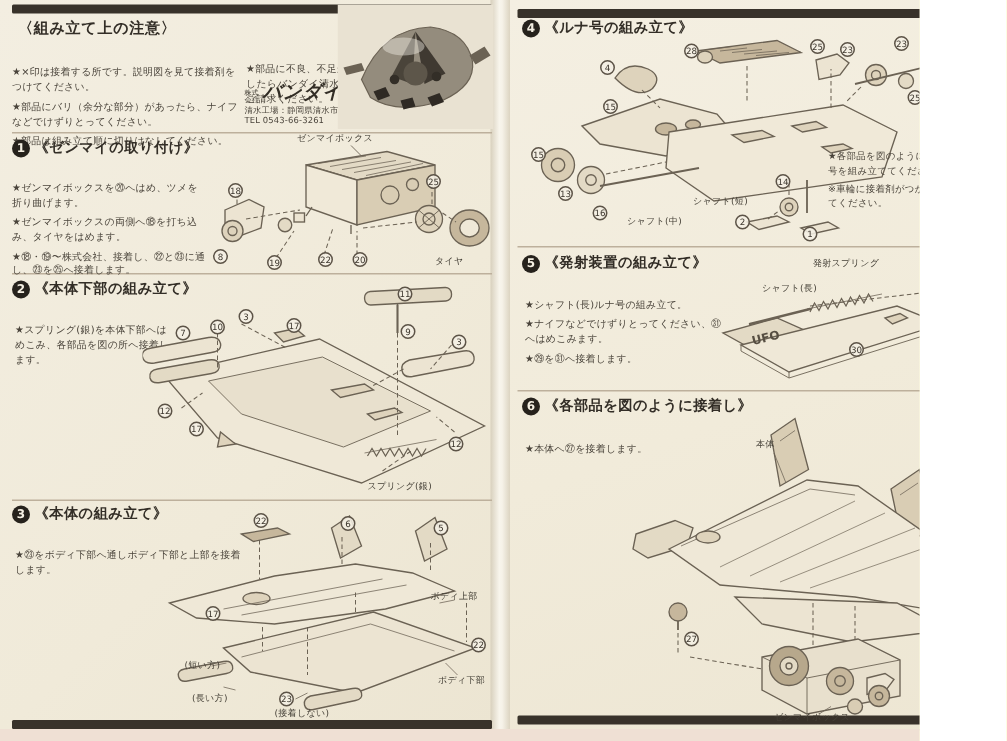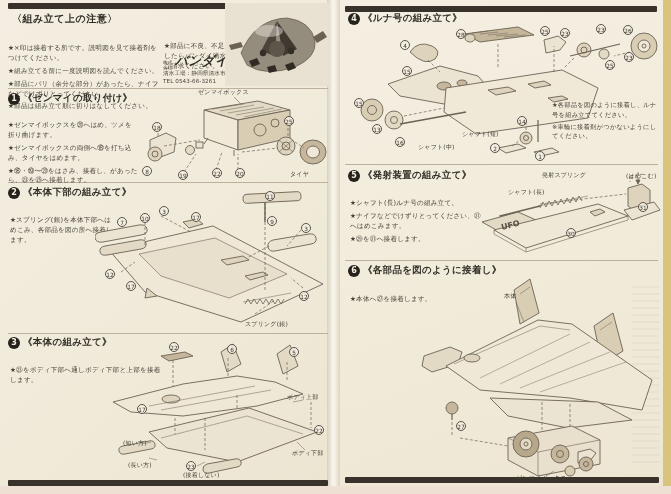--- a/index.html
+++ b/index.html
@@ -1,17 +1,17 @@
 <!DOCTYPE html>
 <html><head>
 <meta charset="utf-8">
 <style>
   html,body{margin:0;padding:0;}
   body{font-family:"DejaVu Sans",sans-serif;}
-  .canvas{position:relative;width:671px;height:494px;overflow:hidden;background:#fef9c3;text-decoration:underline;}
+  .canvas{position:relative;width:613px;height:494px;overflow:hidden;background:#fef9c3;text-decoration:underline;}
   .paper{position:absolute;top:0;height:487px;}
   .paper.left{left:0;width:330px;background:linear-gradient(135deg,#f3eee1 0%,#f0ead9 60%,#ece5d2 100%);}
   .paper.right{left:338px;width:325px;background:linear-gradient(160deg,#f4efe2 0%,#f1ebda 55%,#ede6d3 100%);}
   .fold{position:absolute;left:327px;top:0;width:13px;height:487px;
         background:linear-gradient(to right,#d8d0bd 0%,#f8f5ec 45%,#f6f2e8 60%,#dcd4c1 100%);}
   .edge-right{position:absolute;left:663px;top:0;width:8px;height:494px;background:#d9c47e;}
   .edge-bottom{position:absolute;left:0;top:486px;width:671px;height:8px;background:#efe0d4;}
   .bar{position:absolute;height:6px;background:#38322a;border-radius:1px;}
   .divider{position:absolute;height:1px;background:#bdb09c;}
   .sec-head{position:absolute;display:flex;align-items:center;gap:3px;white-space:nowrap;}
@@ -56,21 +56,20 @@
 
   <div class="divider" style="left:8px;top:88px;width:320px;"></div>
   <div class="divider" style="left:8px;top:182px;width:320px;"></div>
   <div class="divider" style="left:8px;top:333px;width:320px;"></div>
   <div class="divider" style="left:345px;top:164px;width:313px;"></div>
   <div class="divider" style="left:345px;top:260px;width:313px;"></div>
 
   <div class="h-notice" style="left:12px;top:12px;">〈組み立て上の注意〉</div>
   <div class="bullets" style="left:8px;top:30px;width:155px;">
     <p>★×印は接着する所です。説明図を見て接着剤をつけてください。</p>
-    <p>★組み立てる前に一度説明図を読んでください。</p>
     <p>★部品にバリ（余分な部分）があったら、ナイフなどでけずりとってください。</p>
     <p>★部品は組み立て順に切りはなしてください。</p>
   </div>
   <div class="bullets" style="left:164px;top:28px;width:95px;">
     <p>★部品に不良、不足がありましたらバンダイ清水工場宛にご請求ください。</p>
   </div>
   <div class="maker" style="left:163px;top:53px;">
     <div class="maker-row">
       <span class="maker-co">株式会社</span>
       <span class="maker-logo">バンダイ</span>
@@ -98,21 +97,21 @@
     </svg>
   </div>
 
   <div class="sec-head" style="left:8px;top:92px;">
     <span class="badge">1</span>
     <span class="sec-title">《ゼンマイの取り付け》</span>
   </div>
   <div class="bullets" style="left:8px;top:107px;width:130px;">
     <p>★ゼンマイボックスを⑳へはめ、ツメを折り曲げます。</p>
     <p>★ゼンマイボックスの両側へ⑱を打ち込み、タイヤをはめます。</p>
-    <p>★⑱・⑲〜⑳をはさみ、接着し、があったら、㉓を㉕へ接着します。</p>
+    <p>★⑱・⑲〜株式会社、接着し、㉒と㉓に通し、㉓を㉕へ接着します。</p>
   </div>
   <div class="fig" style="left:138px;top:90px;width:192px;height:90px;">
     <svg width="192" height="90" viewBox="0 0 192 90">
       <g fill="none" stroke="#6b6254" stroke-width="0.9">
         <path d="M66,20 L120,11 L152,20 L100,30 Z" fill="#e3dac5"></path>
         <path d="M66,20 L100,30 L100,60 L66,48 Z" fill="#f0e9d8"></path>
         <path d="M100,30 L152,20 L152,48 L100,60 Z" fill="#d9cdb4"></path>
         <path d="M74,19 L106,14 M82,21 L116,15 M90,23 L126,17 M98,25 L136,18 M106,27 L144,19" stroke-width="0.5"></path>
         <circle cx="122" cy="40" r="6"></circle>
           <circle cx="137" cy="33" r="4"></circle>

